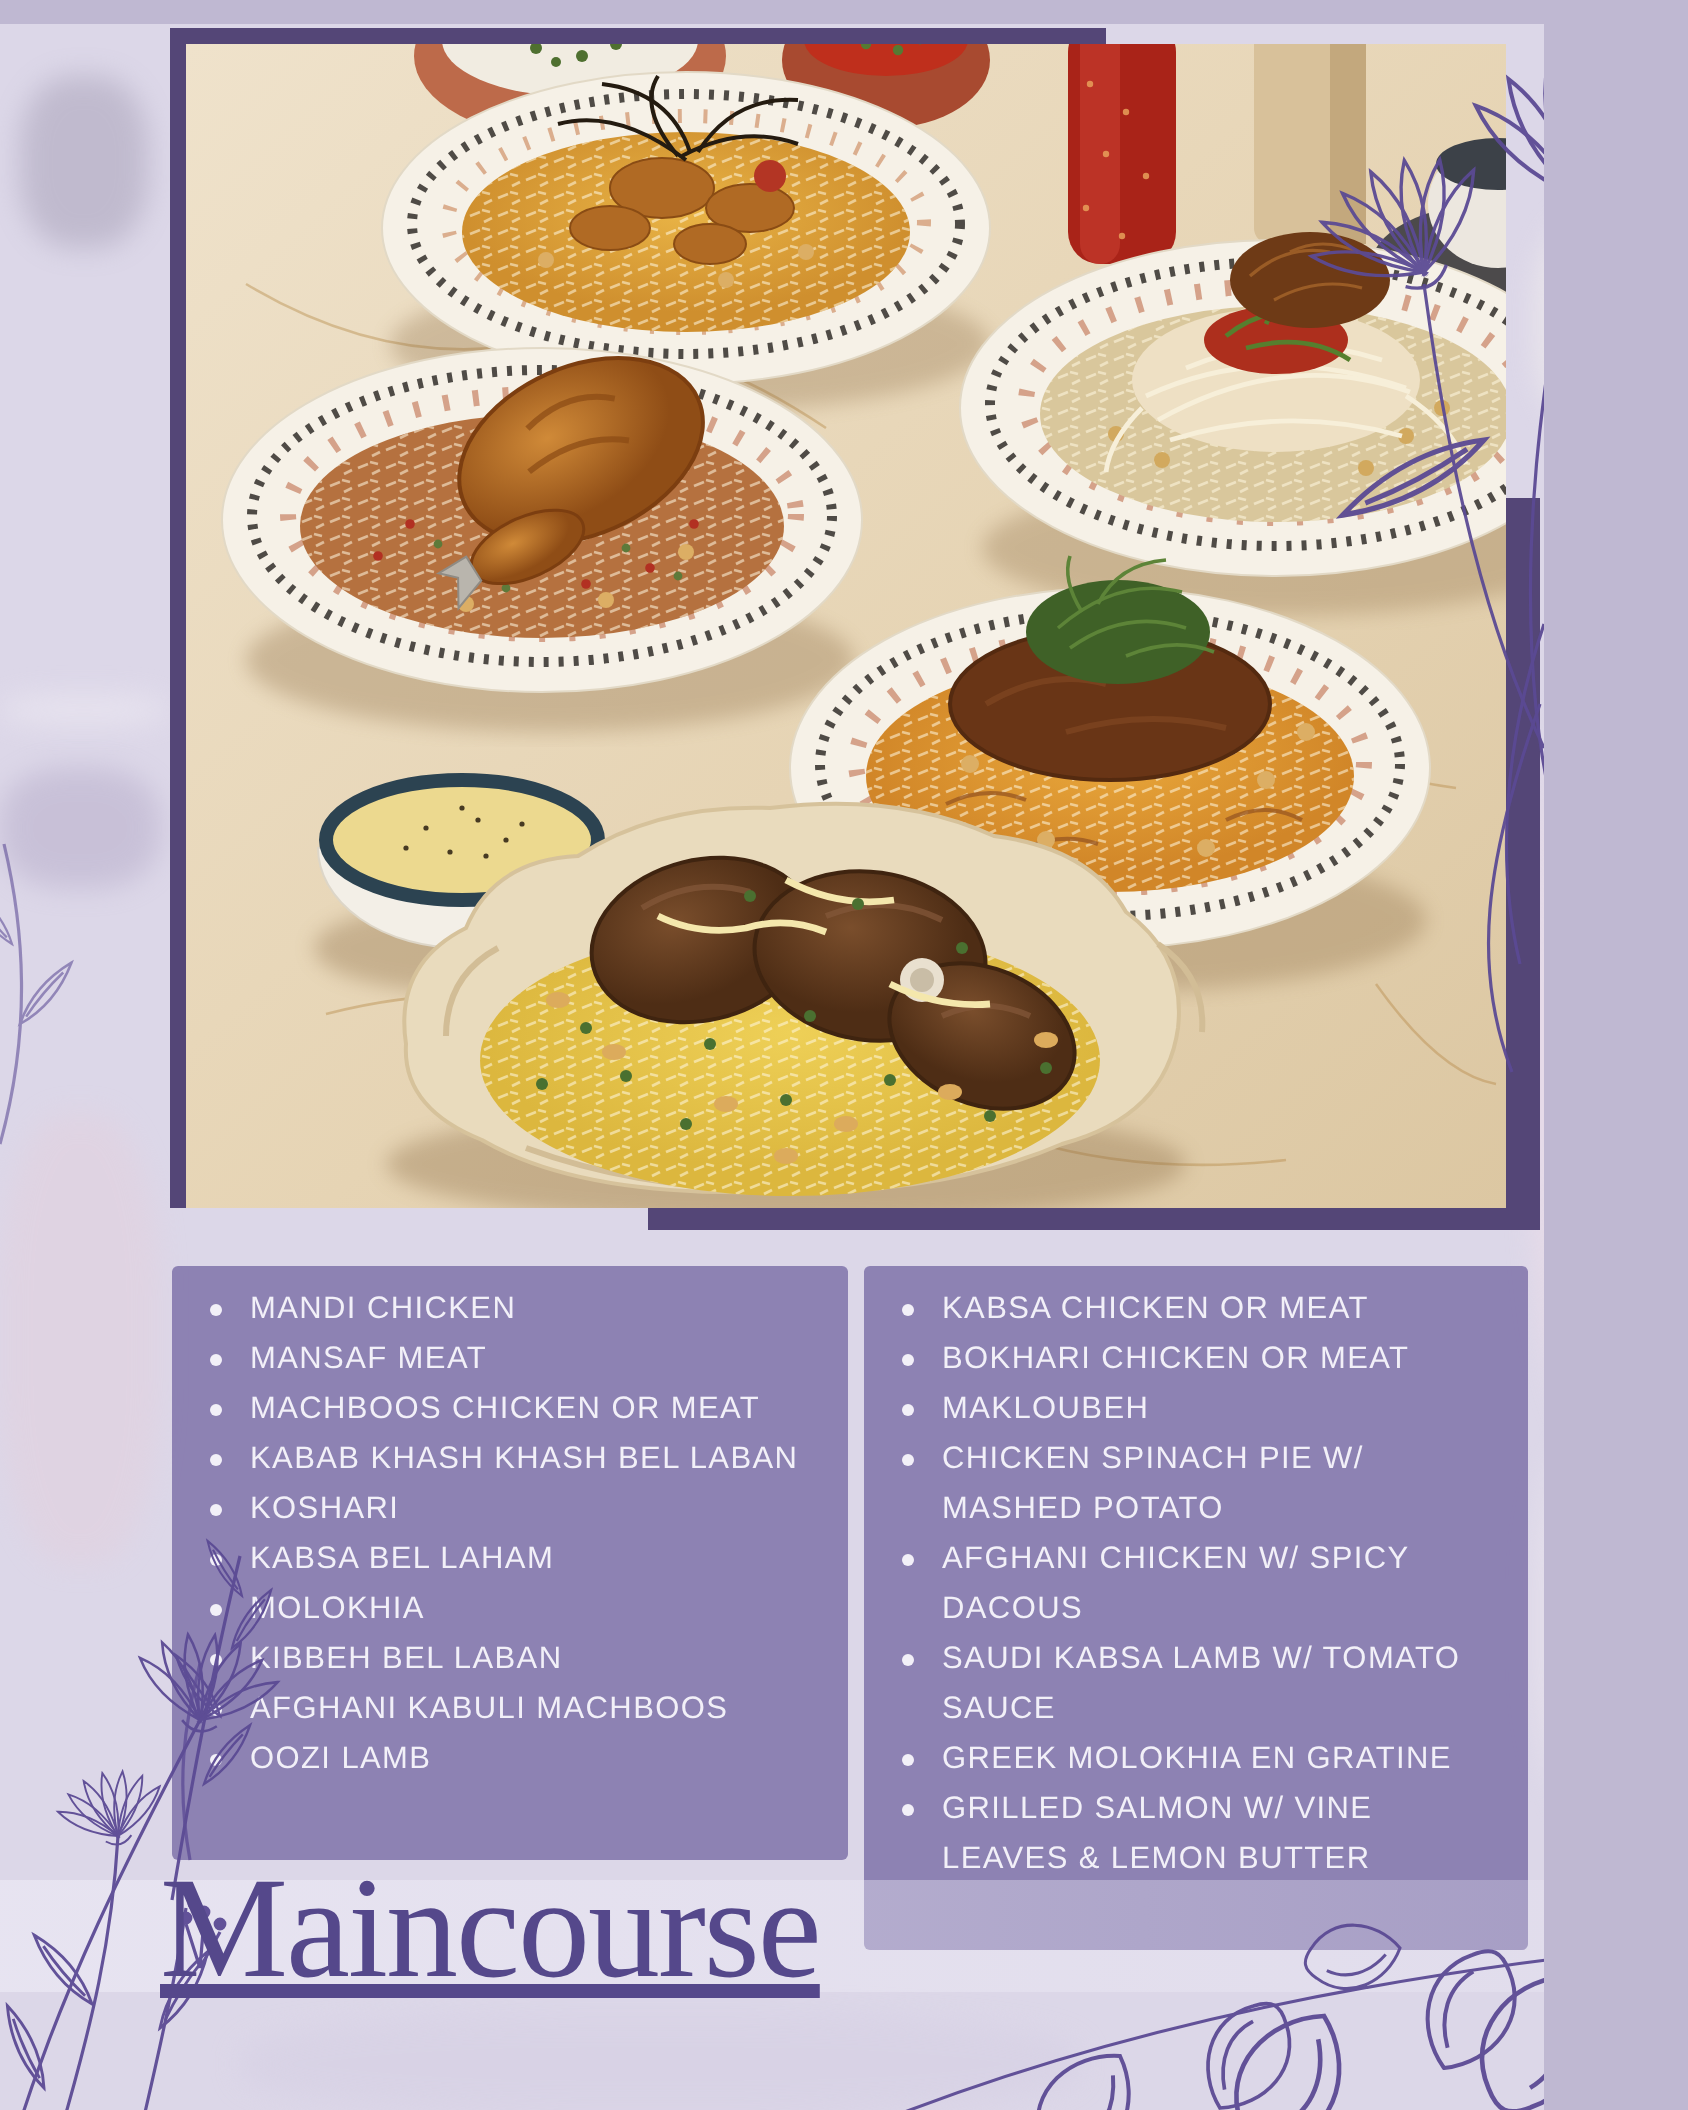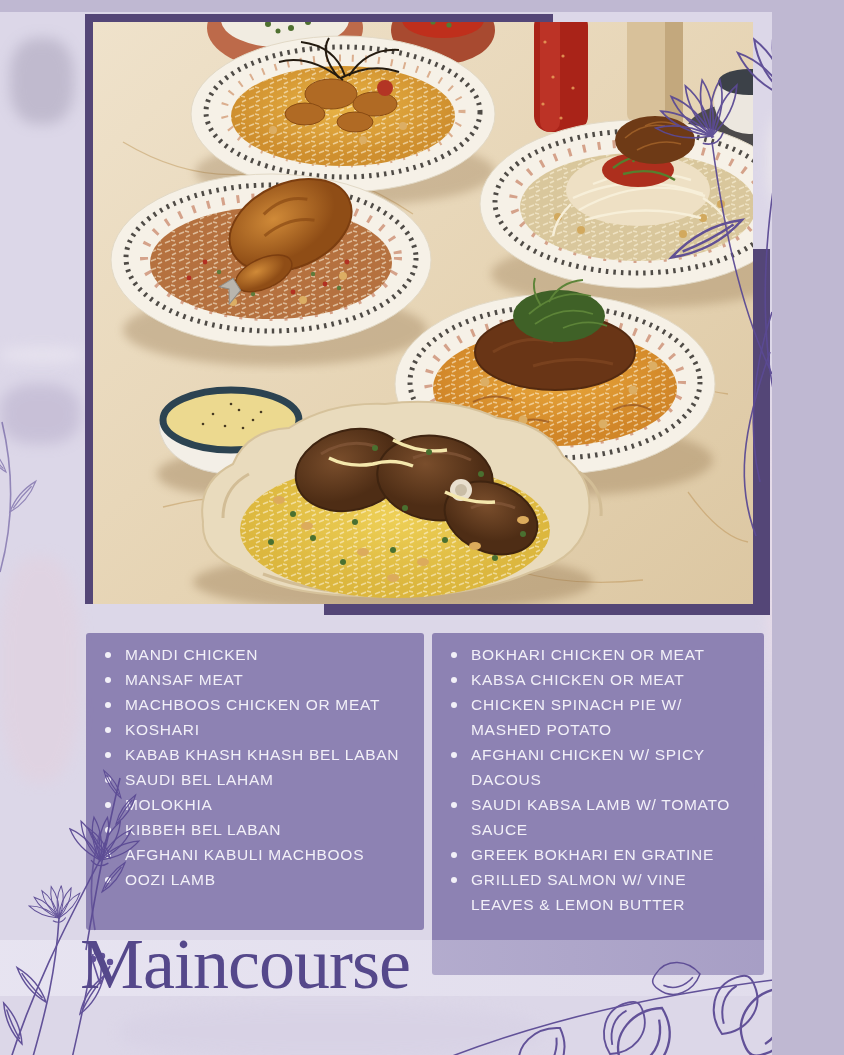--- a/index.html
+++ b/index.html
@@ -20,21 +20,21 @@
     font-size:15.5px;line-height:25px;letter-spacing:.7px;font-weight:500;
   }
   .panel li::before{
     content:"";position:absolute;left:5px;top:9.5px;width:6px;height:6px;
     border-radius:50%;background:#f2f0f8;
   }
   .title-band{position:absolute;left:0;top:928px;width:790px;height:56px;
     background:linear-gradient(90deg,rgba(240,238,248,.55),rgba(240,238,248,.25));}
   .page-title{
     position:absolute;left:80px;top:916px;color:#55488b;
-    font-family:"Liberation Serif",serif;font-size:72px;letter-spacing:-1px;line-height:1;
+    font-family:"Liberation Serif",serif;font-size:72px;letter-spacing:-1px;line-height:1;text-decoration:underline;
   }
   svg{display:block;}
   .floral{position:absolute;left:0;top:0;pointer-events:none;}
 </style>
 </head>
 <body>
 
 <div id="canvas">
 
   <div>
@@ -339,37 +339,38 @@
         </g>
       </g>
     </svg>
   </div>
 
   <div class="panel panel-left">
     <ul>
         <li>MANDI CHICKEN</li>
         <li>MANSAF MEAT</li>
         <li>MACHBOOS CHICKEN OR MEAT</li>
+        <li>KABAB KHASH KHASH BEL LABAN</li>
         <li>KOSHARI</li>
-        <li>KABAB KHASH KHASH BEL LABAN</li>
-        <li>SAUDI BEL LAHAM</li>
+        <li>KABSA BEL LAHAM</li>
         <li>MOLOKHIA</li>
         <li>KIBBEH BEL LABAN</li>
         <li>AFGHANI KABULI MACHBOOS</li>
         <li>OOZI LAMB</li>
       </ul>
   </div>
   <div class="panel panel-right">
     <ul>
+        <li>KABSA CHICKEN OR MEAT</li>
         <li>BOKHARI CHICKEN OR MEAT</li>
-        <li>KABSA CHICKEN OR MEAT</li>
+        <li>MAKLOUBEH</li>
         <li>CHICKEN SPINACH PIE W/ MASHED POTATO</li>
         <li>AFGHANI CHICKEN W/ SPICY DACOUS</li>
         <li>SAUDI KABSA LAMB W/ TOMATO SAUCE</li>
-        <li>GREEK BOKHARI EN GRATINE</li>
+        <li>GREEK MOLOKHIA EN GRATINE</li>
         <li>GRILLED SALMON W/ VINE LEAVES &amp; LEMON BUTTER</li>
       </ul>
   </div>
 
   <div class="title-band"></div>
 
   <svg class="floral" width="844" height="1055" viewBox="0 0 844 1055">
     <defs>
       <g id="fanflower">
         <path d="M0,0 Q-10,-30 0,-54 Q10,-30 0,0Z" transform="rotate(-54)"></path>

